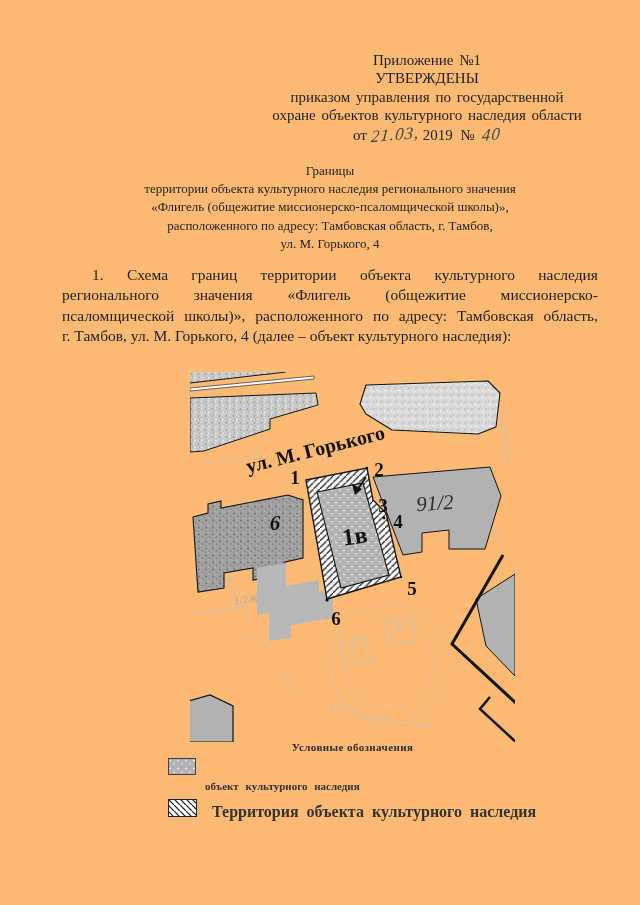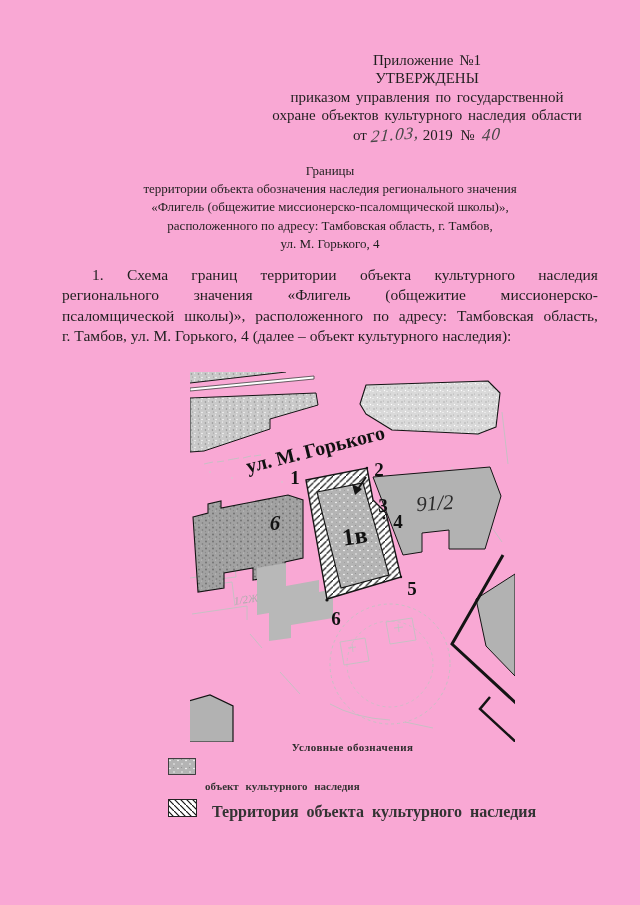--- a/index.html
+++ b/index.html
@@ -1,16 +1,16 @@
 <!DOCTYPE html>
 <html><head>
 <meta charset="utf-8">
 <style>
   html,body{margin:0;padding:0;background:#e9e9e9;}
-  .page{position:relative;width:640px;height:905px;margin:0 auto;background:#f9a8d4;
+  .page{position:relative;width:640px;height:905px;margin:0 auto;background:#fdba74;
         font-family:"Liberation Serif","DejaVu Serif",serif;color:#1f1f1f;overflow:hidden;}
   .abs{position:absolute;}
   
   .header{top:51px;left:252px;width:350px;text-align:center;font-size:15px;line-height:18.4px;}
   .header .hline{white-space:nowrap;word-spacing:2px;}
   .dateline{white-space:nowrap;font-size:15px;margin-top:1px;}
   .hand{display:inline-block;font-style:italic;font-size:17px;color:#474747;
         transform:rotate(-5deg) skewX(-10deg);letter-spacing:1px;line-height:1;}
   
   .title{top:162px;left:20px;width:620px;text-align:center;font-size:13px;line-height:18.2px;}
@@ -45,21 +45,21 @@
       <span>от</span>
       <span class="hand">21.03,</span>
       <span>2019</span>&nbsp;
       <span>№</span>&nbsp;
       <span class="hand">40</span>
     </div>
   </div>
 
   <div class="abs title">
     <div>Границы</div>
-    <div>территории объекта обозначения наследия регионального значения</div>
+    <div>территории объекта культурного наследия регионального значения</div>
     <div>«Флигель (общежитие миссионерско-псаломщической школы)»,</div>
     <div>расположенного по адресу: Тамбовская  область, г. Тамбов,</div>
     <div>ул. М. Горького, 4</div>
   </div>
 
   <div class="abs para">
     <div class="pline first">1. Схема границ территории объекта культурного наследия</div>
     <div class="pline">регионального значения «Флигель (общежитие миссионерско-</div>
     <div class="pline">псаломщической школы)», расположенного по адресу: Тамбовская  область,</div>
     <div class="pline last">г. Тамбов, ул. М. Горького, 4 (далее – объект культурного наследия):</div>

